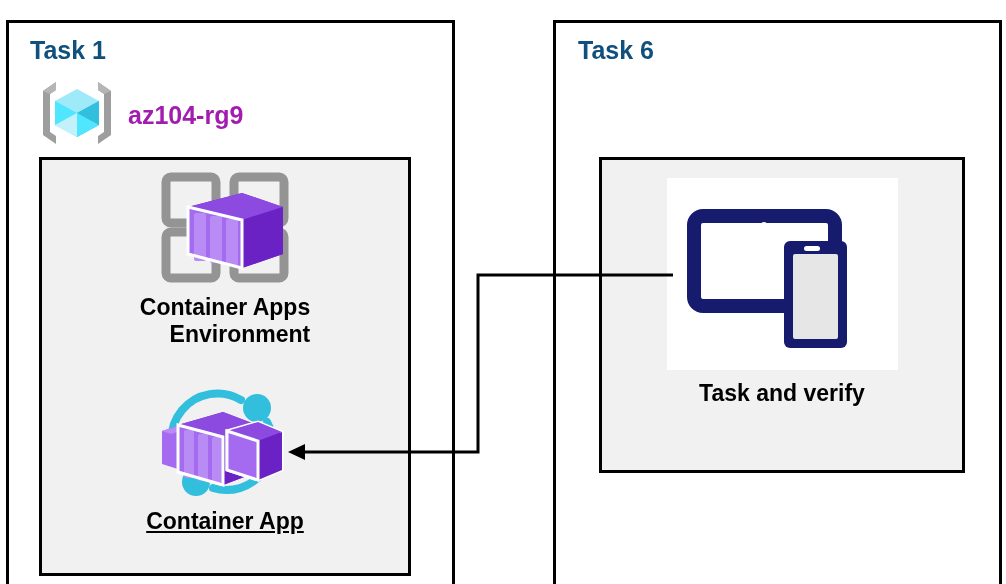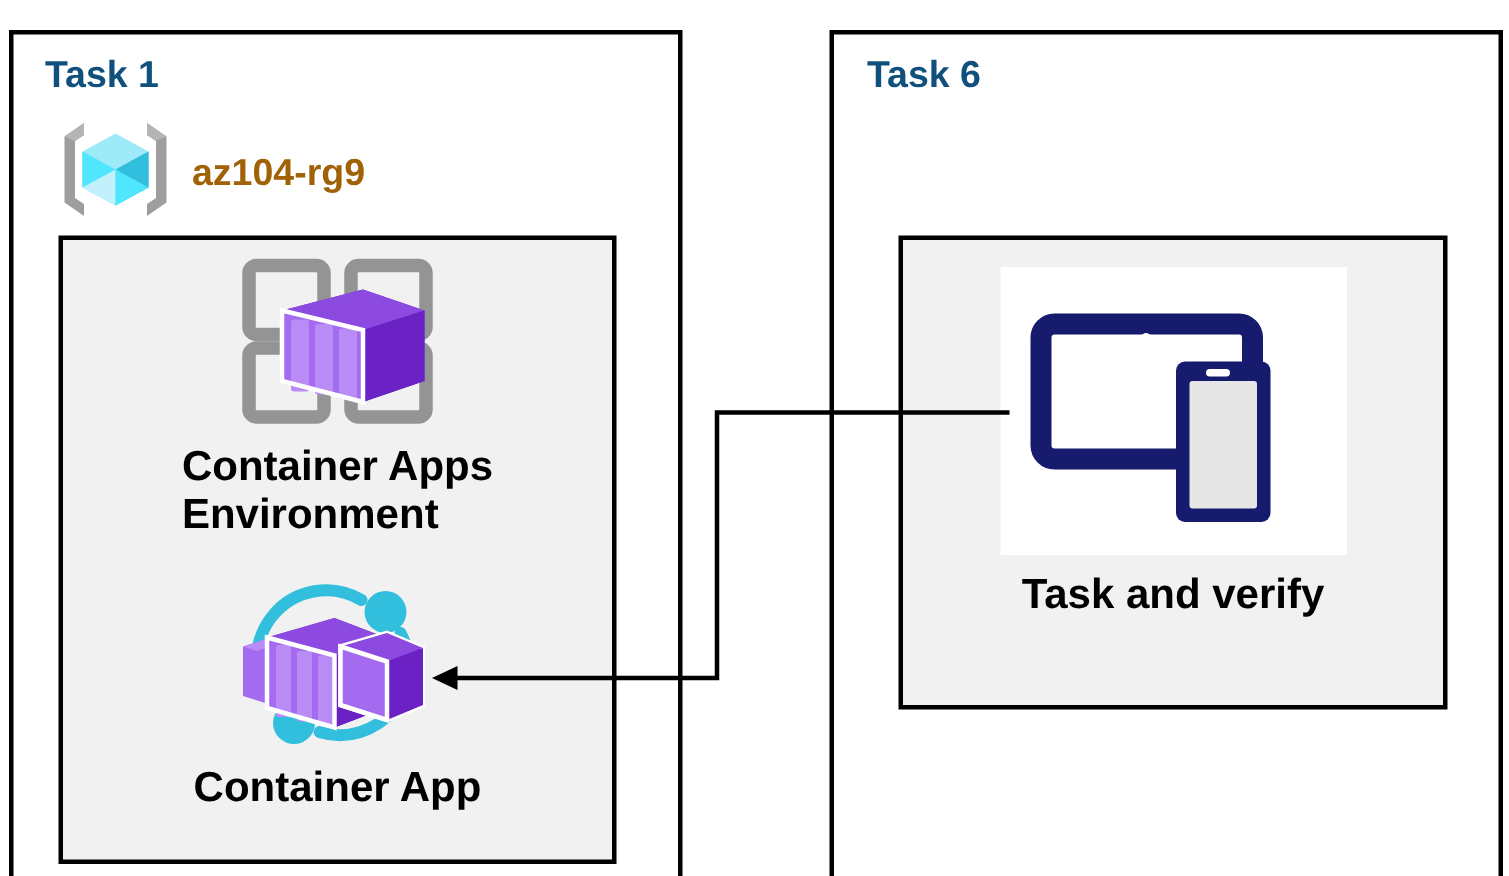--- a/index.html
+++ b/index.html
@@ -48,21 +48,21 @@
     position: absolute;
     left: 36px;
     top: 62px;
     display: flex;
     align-items: center;
     gap: 10px;
   }
   #rg-label {
     font-size: 25px;
     font-weight: bold;
-    color: #a16207;
+    color: #a21caf;
     white-space: nowrap;
   }
 
   
   .inner-box {
     position: absolute;
     background: #f1f1f1;
     border: 3px solid #000000;
     box-sizing: border-box;
   }
@@ -70,30 +70,30 @@
   #task2-inner { left: 599px; top: 141px; width: 366px; height: 316px; }
 
   
   .node {
     position: absolute;
     display: flex;
     flex-direction: column;
     align-items: center;
   }
   .node-label {
-    font-size: 28px;
+    font-size: 23px;
     font-weight: bold;
     color: #000000;
-    text-align: left;
+    text-align: right;
     line-height: 1.16;
     white-space: pre;
   }
 
   #cae-node { left: 39px; top: 152px; width: 372px; }
-  #ca-node  { left: 39px; top: 368px; width: 372px; }
+  #ca-node  { left: 39px; top: 368px; width: 372px; text-decoration: underline; }
   #tv-node  { left: 599px; top: 162px; width: 366px; }
 
   #cae-node .node-label { margin-top: 4px; }
   #ca-node  .node-label { margin-top: 2px; }
   #tv-node  .node-label { margin-top: 10px; }
 
   
   #tv-plate {
     background: #ffffff;
     width: 231px;

